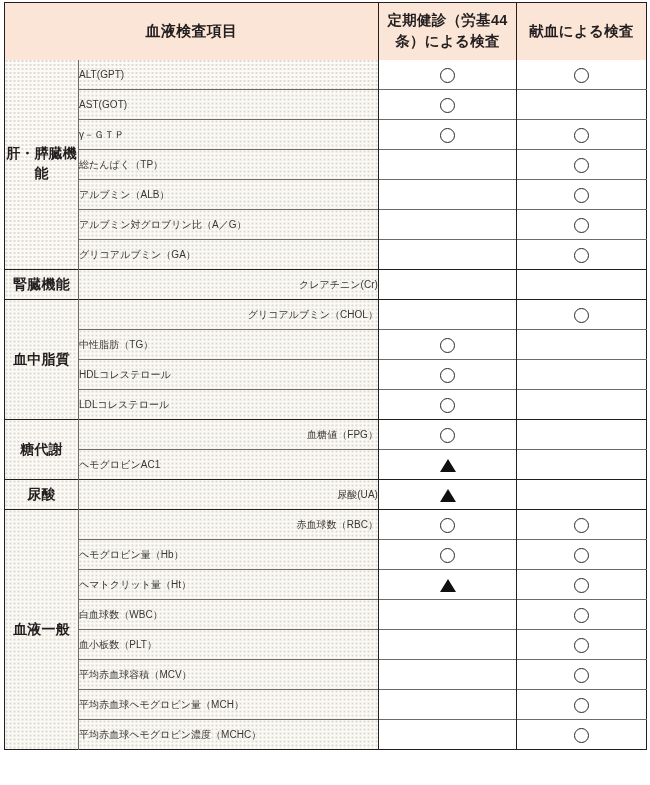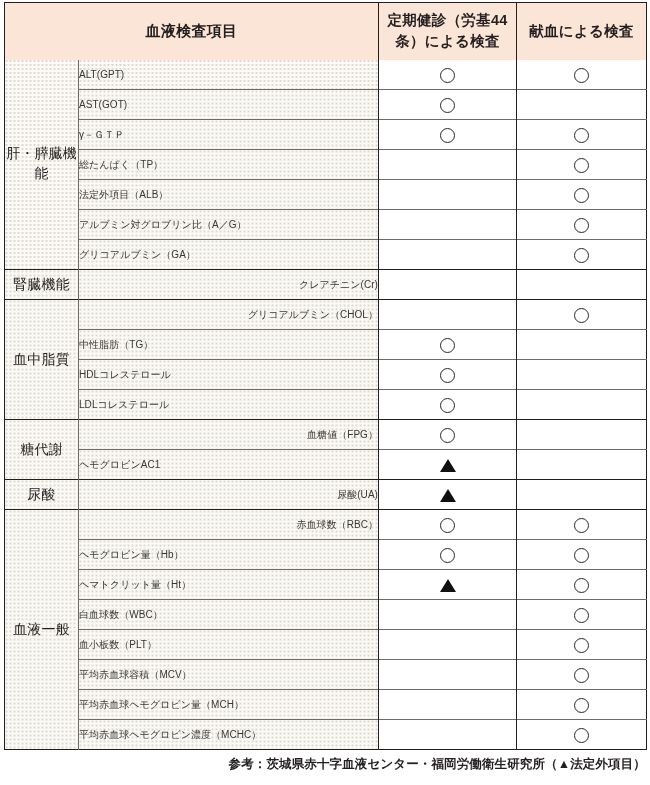--- a/index.html
+++ b/index.html
@@ -71,21 +71,21 @@
     letter-spacing: 0.02em;
     color: #231f20;
   }
   .hdr.small { font-size: 14.5px; }
 
   
   tr.row { height: 30px; }
 
   td.cat {
     text-align: center;
-    font-weight: normal;
+    font-weight: bold;
     font-size: 14px;
     line-height: 1.42;
     letter-spacing: 0.01em;
     color: #231f20;
   }
 
   td.item {
     font-size: 10px;
     color: #3a3734;
     padding-left: 14px;
@@ -166,21 +166,21 @@
           <td class="item tex v-tn line-tn">γ－ＧＴＰ</td>
           <td class="mark v-th line-tn"><span class="glyph-circle"></span></td>
           <td class="mark v-th line-tn"><span class="glyph-circle"></span></td>
         </tr>
         <tr class="row">
           <td class="item tex v-tn line-tn">総たんぱく（TP）</td>
           <td class="mark v-th line-tn"><span class="glyph-none"></span></td>
           <td class="mark v-th line-tn"><span class="glyph-circle"></span></td>
         </tr>
         <tr class="row">
-          <td class="item tex v-tn line-tn">法定外項目（ALB）</td>
+          <td class="item tex v-tn line-tn">アルブミン（ALB）</td>
           <td class="mark v-th line-tn"><span class="glyph-none"></span></td>
           <td class="mark v-th line-tn"><span class="glyph-circle"></span></td>
         </tr>
         <tr class="row">
           <td class="item tex v-tn line-tn">アルブミン対グロブリン比（A／G）</td>
           <td class="mark v-th line-tn"><span class="glyph-none"></span></td>
           <td class="mark v-th line-tn"><span class="glyph-circle"></span></td>
         </tr>
         <tr class="row">
           <td class="item tex v-tn line-tn">グリコアルブミン（GA）</td>
@@ -268,15 +268,14 @@
           <td class="mark v-th line-tn"><span class="glyph-circle"></span></td>
         </tr>
         <tr class="row">
           <td class="item tex v-tn line-tn">平均赤血球ヘモグロビン濃度（MCHC）</td>
           <td class="mark v-th line-tn"><span class="glyph-none"></span></td>
           <td class="mark v-th line-tn"><span class="glyph-circle"></span></td>
         </tr>
       </tbody>
   </table>
 
-  <div class="footnote">参考：茨城県赤十字血液センター・福岡労働衛生研究所（▲法定外項目）</div>
 
 </div>
 
 </body></html>

